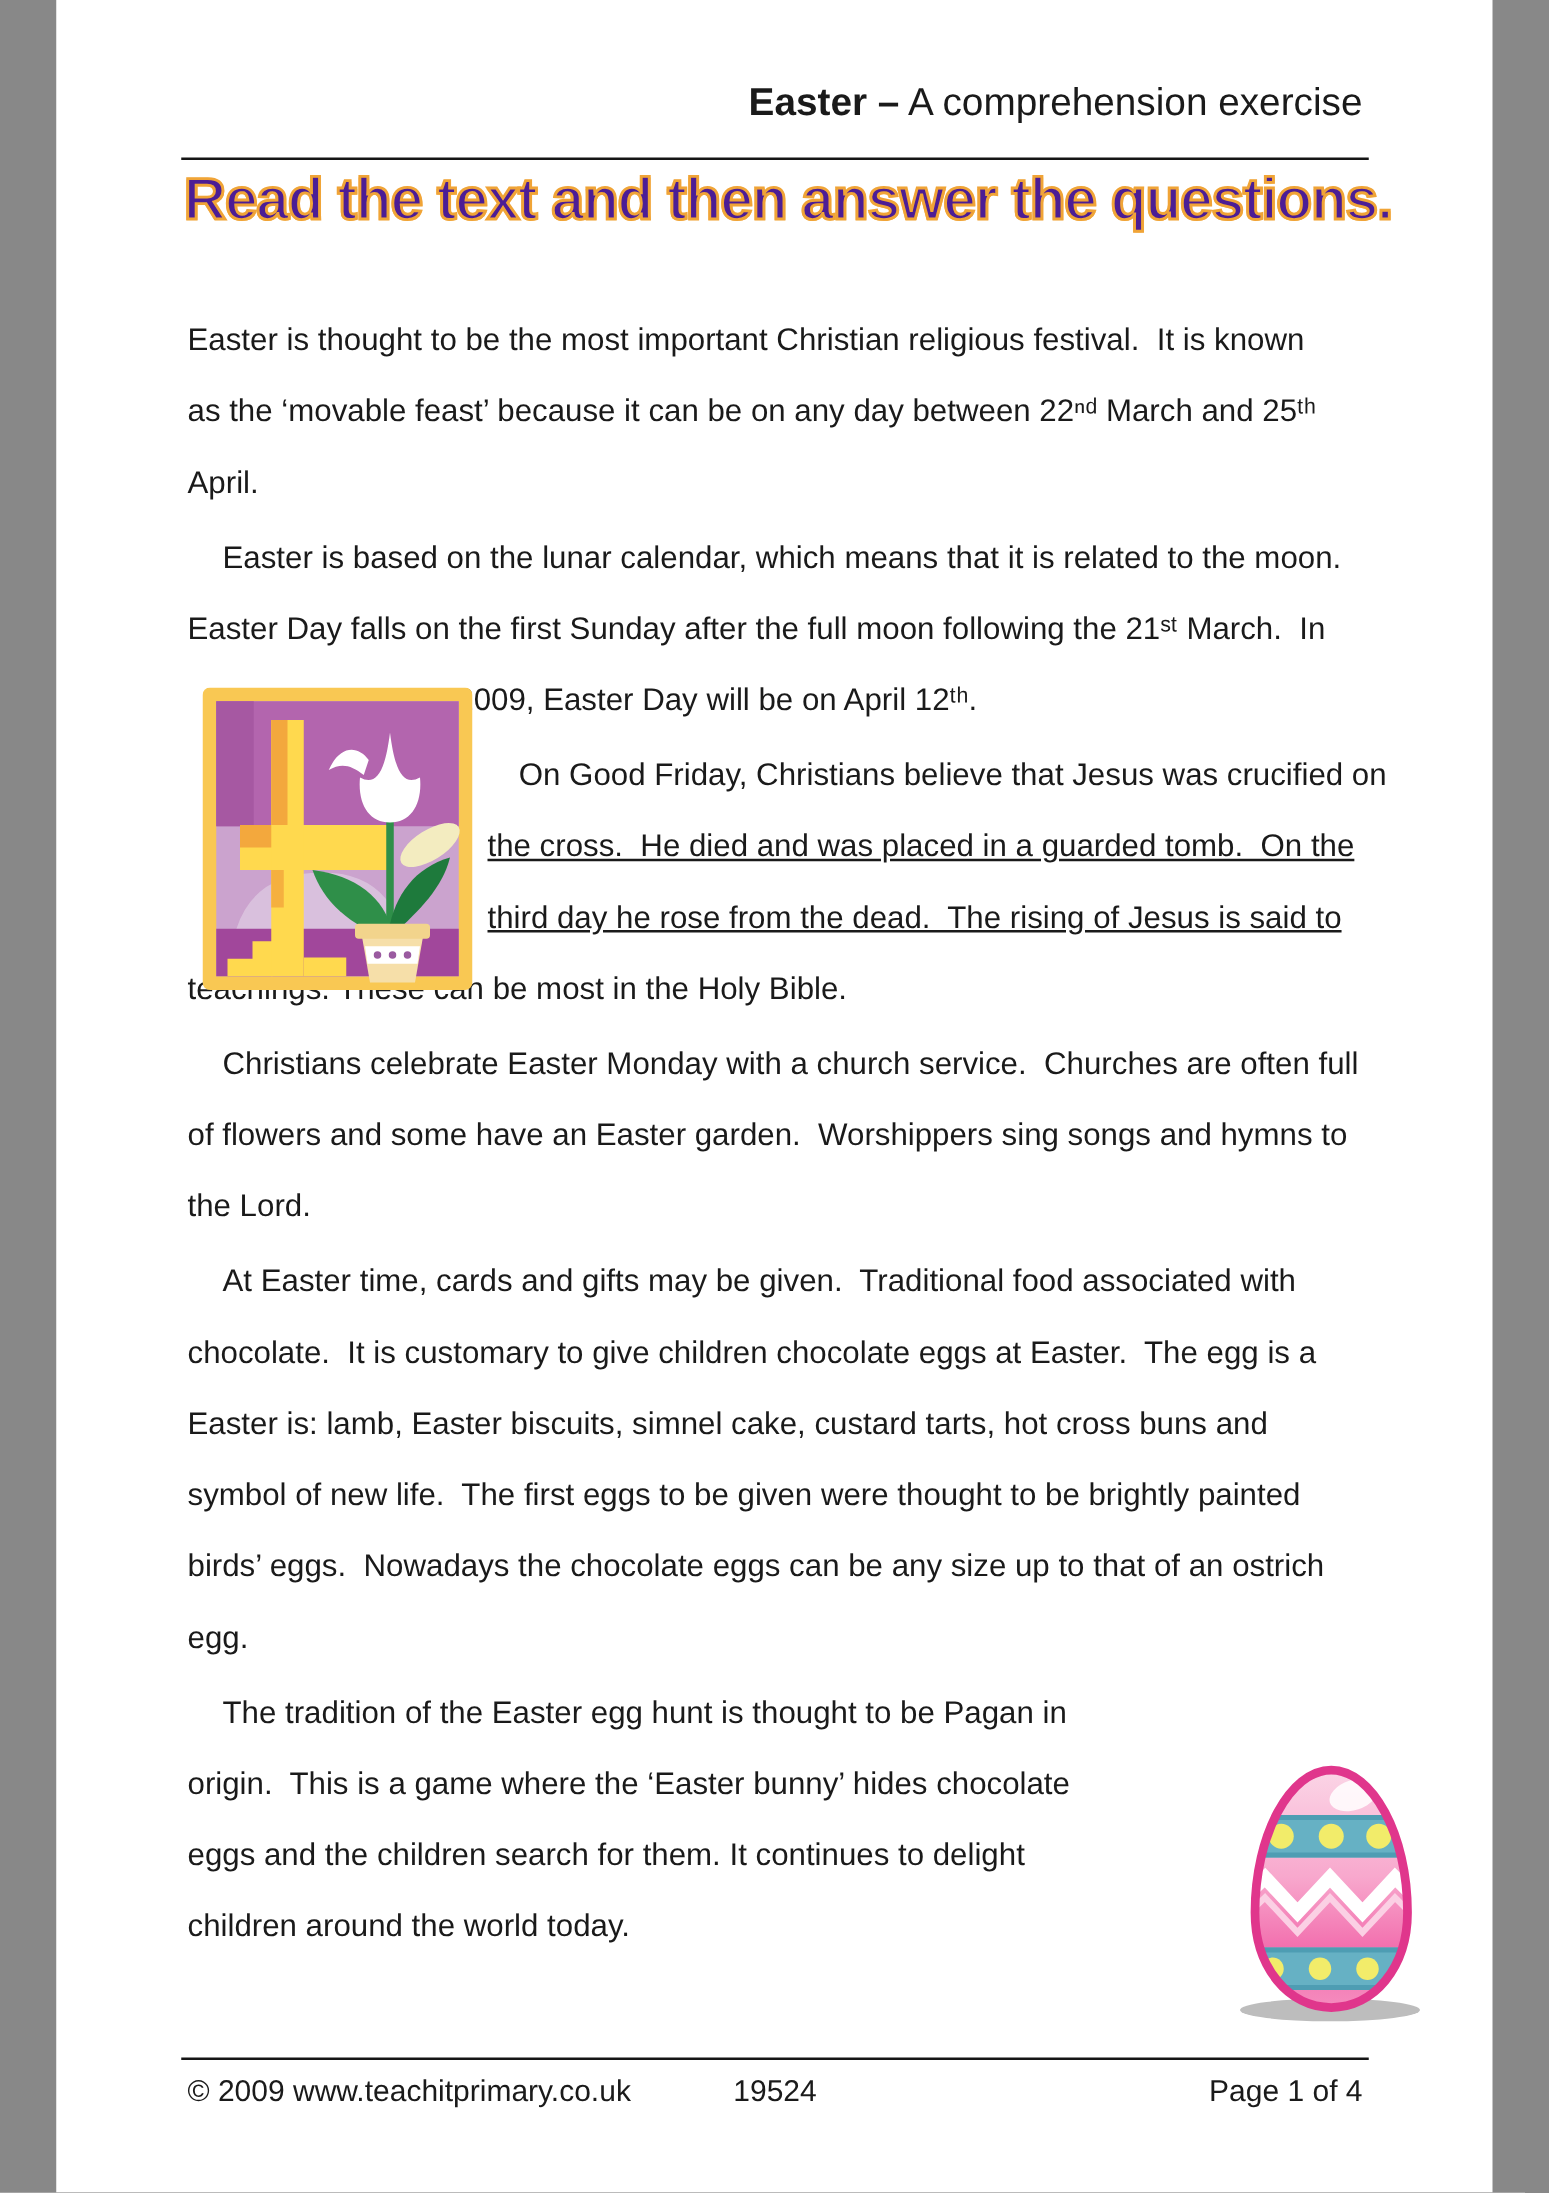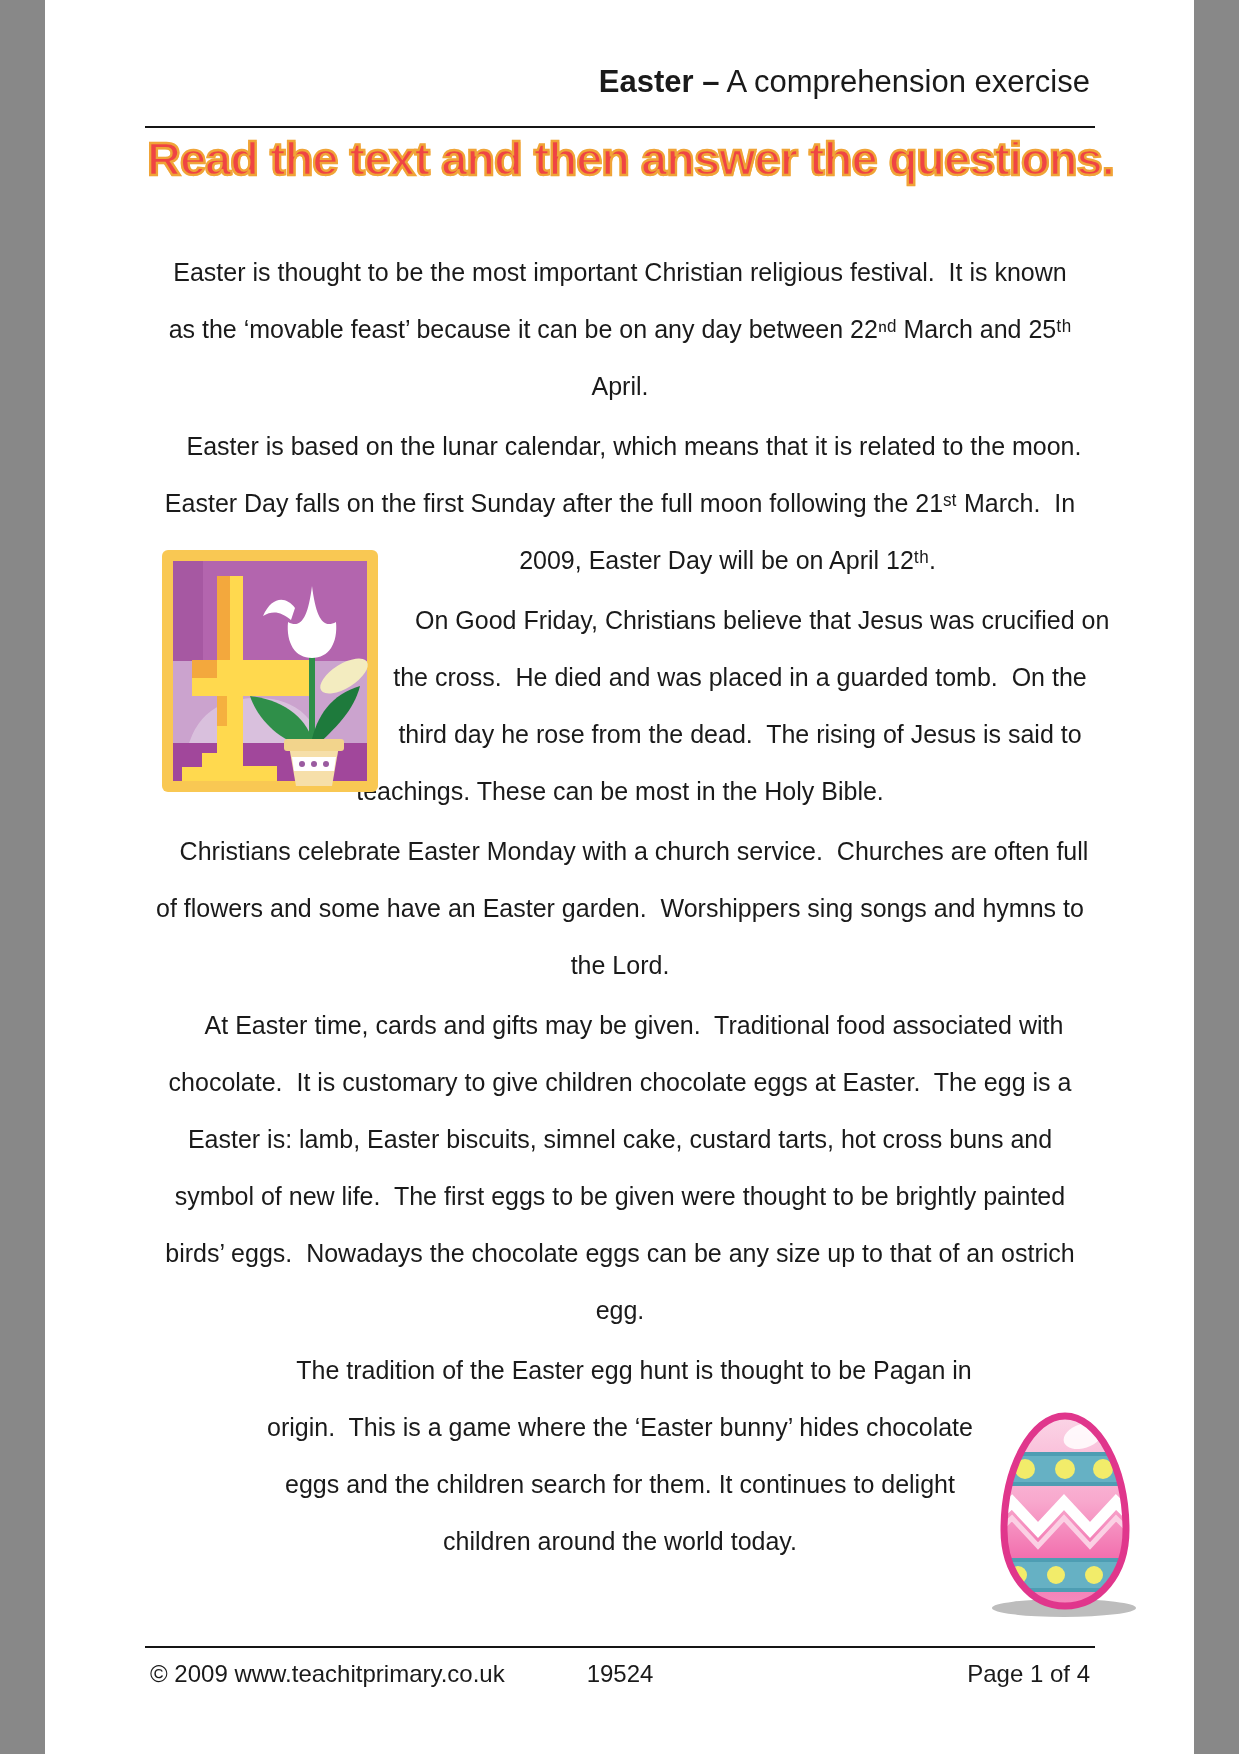--- a/index.html
+++ b/index.html
@@ -11,31 +11,31 @@
   
   .header { position:absolute; top:64px; left:105px; right:104px; text-align:right;
             font-size:31px; letter-spacing:0; }
   .header .b { font-weight:bold; }
   .header-rule { position:absolute; top:126px; left:100px; right:99px;
                  border-top:2px solid #151515; }
   
   .bubble-heading {
     position:absolute; top:131px; left:102px; right:60px;
     font-size:47px; font-weight:bold; letter-spacing:-1px; white-space:nowrap;
-    color:#ef4444;
+    color:#4c1d95;
     -webkit-text-stroke:2.3px #F0A437;
     text-shadow:0 0 1px #F0A437, 1px 1px 0 #F5B85B, -1px 1px 0 #F5B85B;
   }
   
-  .content { position:absolute; top:244px; left:105px; right:104px;text-align:center; }
+  .content { position:absolute; top:244px; left:105px; right:104px; }
   .para + .para { margin-top:3px; }
   .line { height:57px; line-height:57px; font-size:25px; white-space:pre; }
   .fi       { margin-left:28px;  }   
   .ml-2009  { margin-left:215px; }   
-  .wrap     { margin-left:240px; }   
+  .wrap     { margin-left:240px;text-decoration:underline; }   
   .wrap-1   { margin-left:265px; }   
   
   .pic-cross { position:absolute; top:550px; left:117px; width:216px; height:242px; }
   .pic-egg   { position:absolute; top:1408px; left:945px; width:150px; height:212px; }
   
   .footer-rule { position:absolute; top:1646px; left:100px; right:99px;
                  border-top:2px solid #151515; }
   .footer { position:absolute; top:1656px; left:105px; right:104px; height:40px;
             font-size:24px; line-height:36px;text-decoration:underline; }
   .footer .left  { position:absolute; left:0; }

